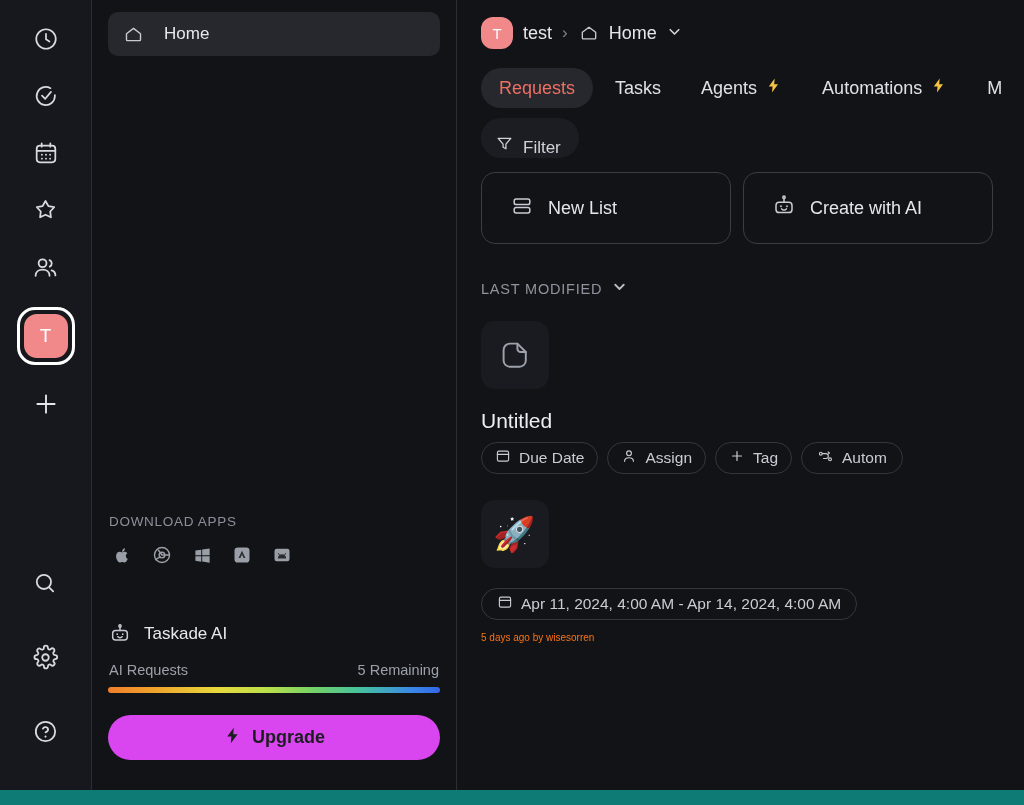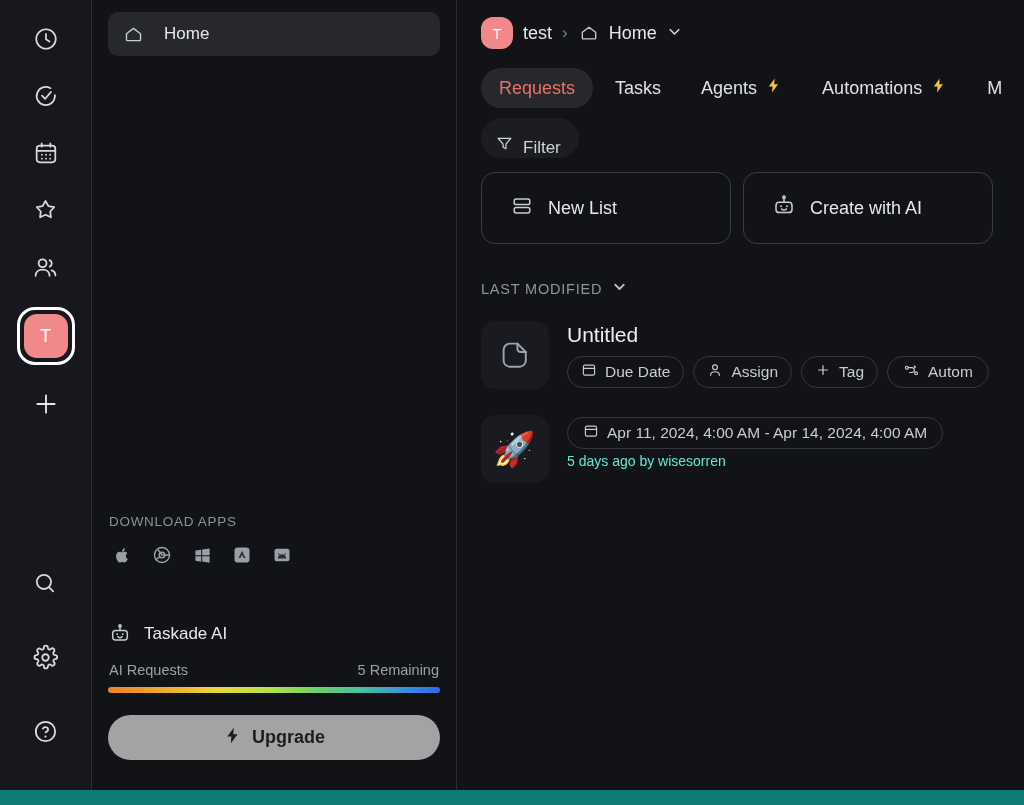--- a/index.html
+++ b/index.html
@@ -85,21 +85,21 @@
   .ai-head { display:flex; align-items:center; gap: 13px; margin-bottom: 17px; padding-left: 1px;}
   .ai-head-label { font-size: 17px; color:#e6e8ec; }
   .ai-row { display:flex; justify-content:space-between; align-items:center; margin-bottom: 9px; padding: 0 1px;}
   .ai-req { font-size: 14.5px; color:#9ba0a9; }
   .ai-rem { font-size: 14.5px; color:#9ba0a9; }
   .ai-bar {
     height: 6px; border-radius: 3px; margin-bottom: 22px;
     background: linear-gradient(to right, #f07e2b 0%, #f0a32c 14%, #e8d83c 33%, #b9e04a 48%, #6fd06a 63%, #46c1a0 76%, #3a86e8 92%, #3366e8 100%);
   }
   .upgrade {
-    height: 45px; border-radius: 23px; background:#a3a3a3;
+    height: 45px; border-radius: 23px; background:#d946ef;
     display:flex; align-items:center; justify-content:center; gap: 10px;
     color:#1b1d21; font-size: 18px; font-weight: 600;
     margin-bottom: 30px;
   }
 
   
   .main { flex: 1 1 auto; height: 790px; background:#121317; padding: 14px 0 0 24px; overflow:hidden; position:relative; }
 
   .crumb { display:flex; align-items:center; gap: 10px; height: 38px; margin-bottom: 12px; }
   .crumb-avatar {
@@ -131,36 +131,36 @@
   .action-btn {
     height: 72px; width: 250px; border:1px solid #3a3d44; border-radius: 14px;
     display:flex; align-items:center; gap: 14px; padding-left: 28px;
     color:#e4e6ea; font-size: 18px; background: transparent;
   }
 
   .sort-row { display:flex; align-items:center; gap: 9px; margin-bottom: 22px; }
   .sort-label { font-size: 14.5px; letter-spacing:.8px; color:#8f939c; }
   .sort-caret { color:#b9bcc3; }
 
-  .proj { display:flex; gap: 18px; margin-bottom: 26px; align-items:flex-start; }
+  .proj { display:flex; gap: 18px; margin-bottom: 26px; align-items:flex-start;flex-direction:column; }
   .proj-icon {
     width: 68px; height: 68px; border-radius: 14px; background:#191b20;
     display:flex; align-items:center; justify-content:center; flex:0 0 68px;
     color:#9ea2aa; font-size: 34px;
   }
   .proj-body { padding-top: 2px; min-width:0; }
   .proj-title { font-size: 21px; color:#eceef1; margin-bottom: 9px; }
   .chips { display:flex; gap: 9px; }
   .chip {
     height: 32px; border:1px solid #33363d; border-radius: 16px;
     display:flex; align-items:center; gap: 8px; padding: 0 13px;
     color:#c9ccd2; font-size: 15.5px; white-space:nowrap;
   }
   .chip-wide { padding: 0 15px; }
-  .proj-meta { font-size: 14px; color:#5eead4; margin-top: 4px; }
+  .proj-meta { font-size: 10px; color:#f97316; margin-top: 12px; }
 
   
   .bottombar {
     position:absolute; left:0; bottom:0; width:1024px; height: 15px;
     background:#0e7b75;
   }
   svg { stroke-linecap: round; stroke-linejoin: round; }
 </style>
 </head>
 <body>

